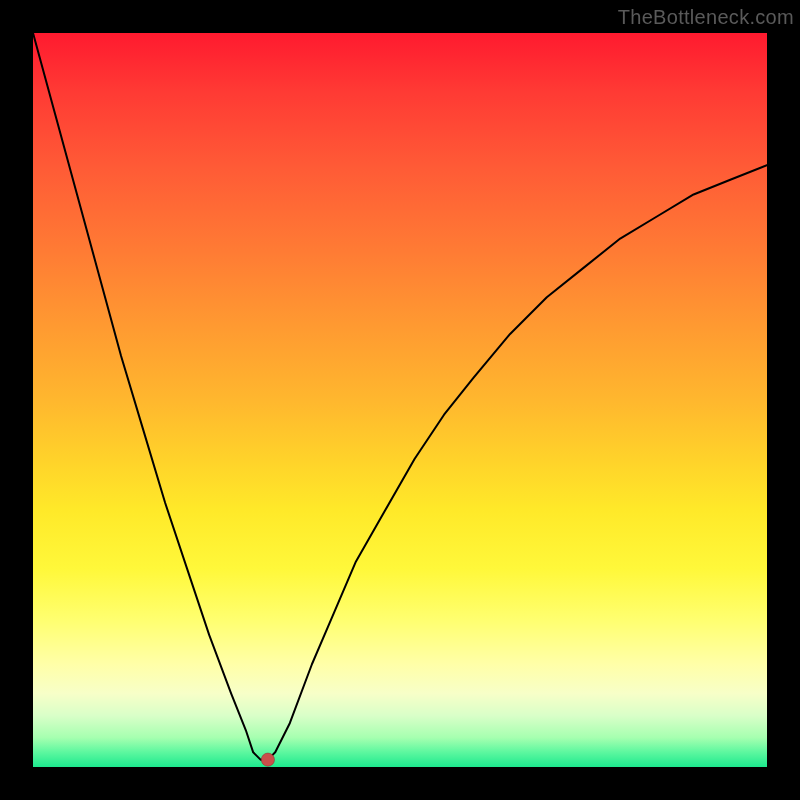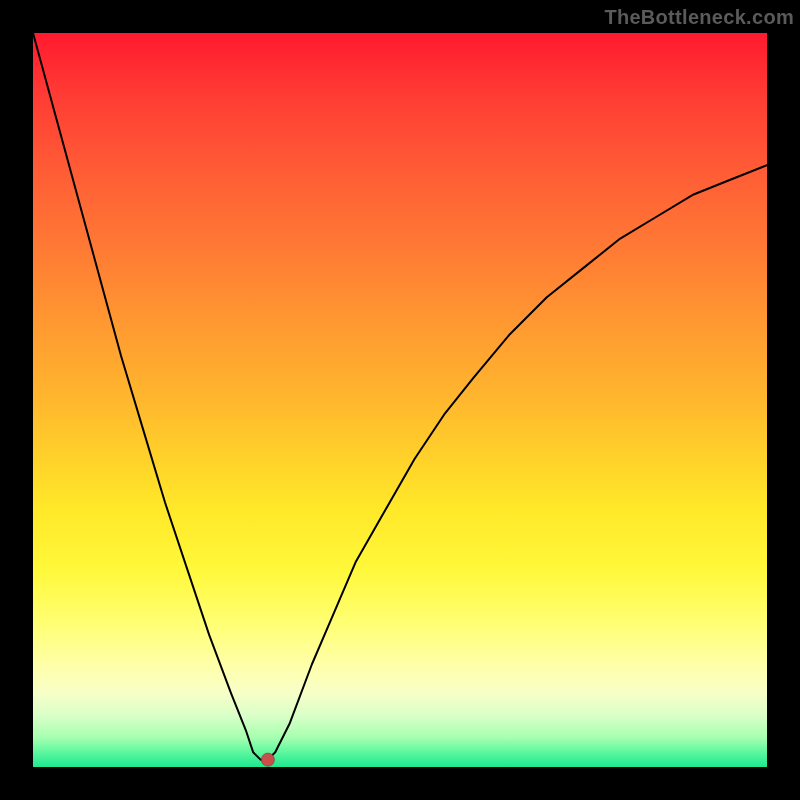--- a/index.html
+++ b/index.html
@@ -54,21 +54,21 @@
   }
   .curve path, .curve circle {
     vector-effect: non-scaling-stroke;
   }
   .watermark {
     position: absolute;
     right: 6px;
     top: 6px;
     color: #5a5a5a;
     font-size: 20px;
-    font-weight: 700;
+    font-weight: 400;
     letter-spacing: 0.3px;
   }
 </style>
 </head>
 <body>
 
 <div class="frame">
 
   <div class="plot-area">
 

